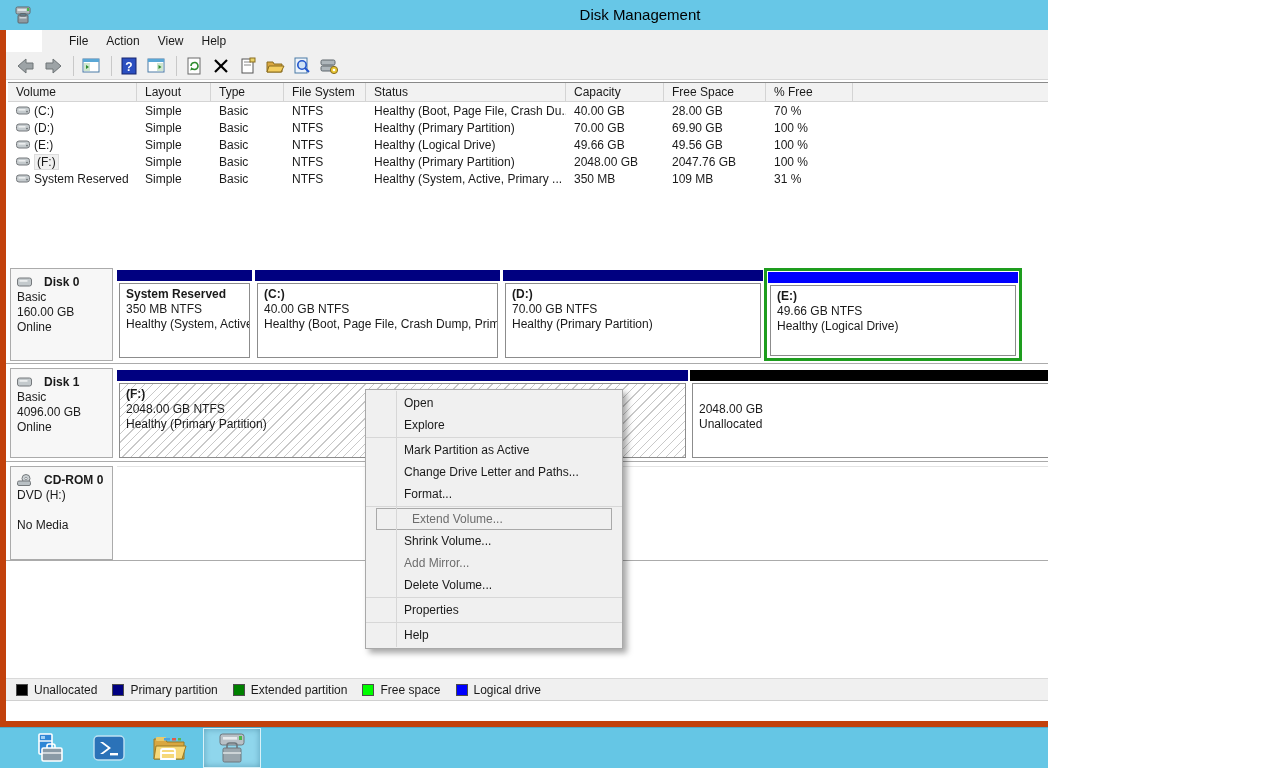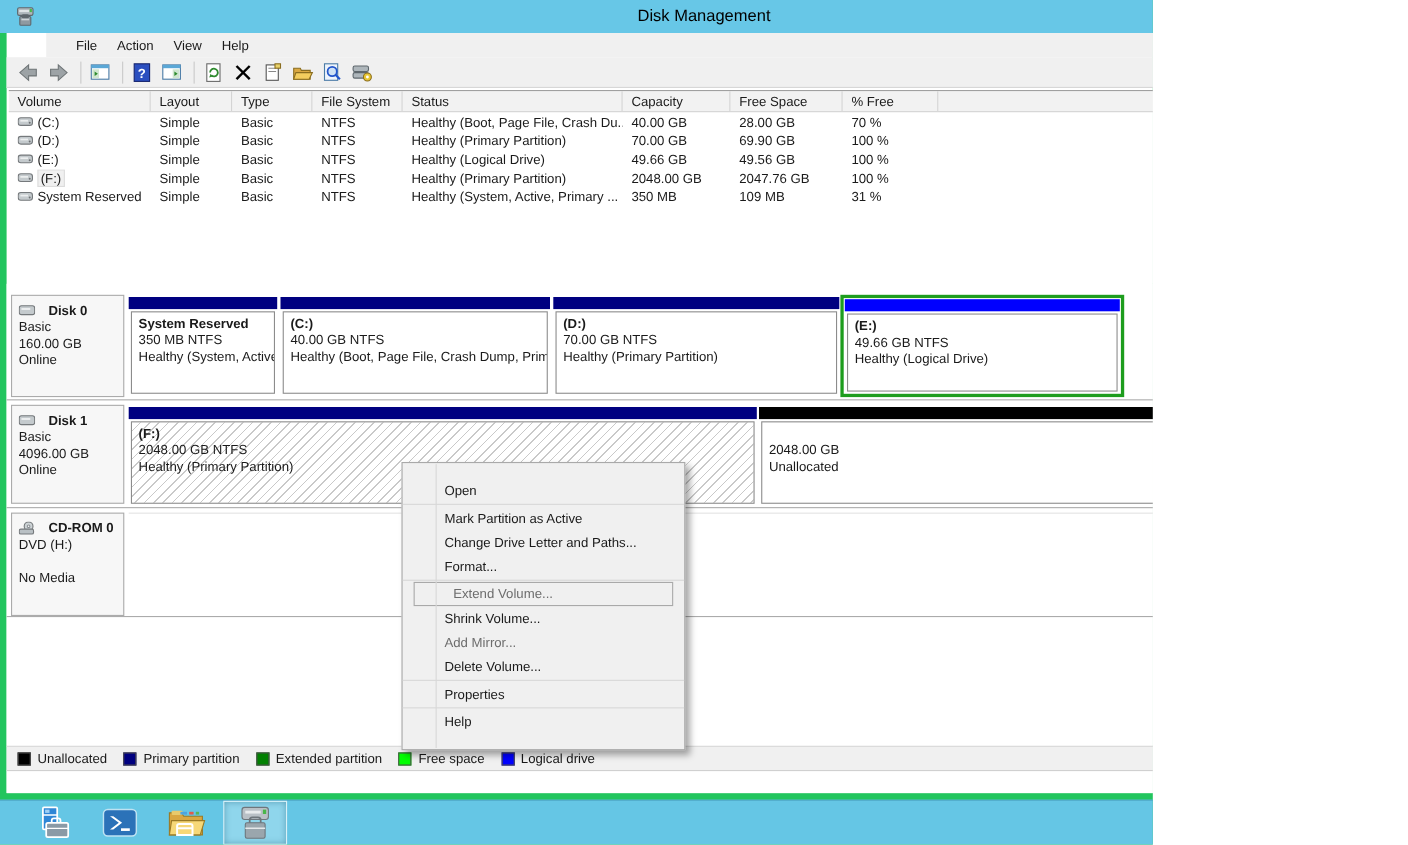--- a/index.html
+++ b/index.html
@@ -1,18 +1,18 @@
 <!DOCTYPE html>
 <html><head>
 <meta charset="utf-8">
 <style>
   * { margin:0; padding:0; box-sizing:border-box; }
   html,body { width:1280px; height:768px; overflow:hidden; }
   body { font-family:"Liberation Sans", sans-serif; font-size:12px; color:#1a1a1a; }
-  .screen { position:relative; width:1048px; height:768px; background:#22c55e; overflow:hidden; }
+  .screen { position:relative; width:1048px; height:768px; background:#c2410c; overflow:hidden; }
 
   
   .titlebar { position:absolute; left:0; top:0; width:1280px; height:30px; background:#67C7E7; }
   .app-icon { position:absolute; left:13px; top:5px; }
   .win-title { position:absolute; left:0; right:0; top:6px; text-align:center; font-size:15px; color:#000; }
   .winbtns { position:absolute; right:3px; top:3px; display:flex; }
   .wbtn { width:44px; height:23px; border:1px solid #000; margin-left:-1px; background:#67C7E7;
           display:flex; align-items:center; justify-content:center; cursor:default; }
   .wbtn.close { background:#C75050; }
   .glyph-min { width:14px; height:3px; background:#000; }
@@ -60,22 +60,22 @@
   .legend { position:absolute; left:0; top:648px; width:1268px; height:22px; background:#F0F0F0;
             display:flex; align-items:center; padding-left:10px; gap:15px; border-top:1px solid #d9d9d9; }
   .leg-item { display:flex; align-items:center; gap:6px; }
   .swatch { width:12px; height:12px; border:1px solid #4d4d4d; }
 
   
   .statusbar { position:absolute; left:0; top:670px; width:1268px; height:21px; background:#fff; border-top:1px solid #D0D0D0; }
   .sb-div { position:absolute; top:2px; bottom:2px; width:1px; background:#D0D0D0; }
 
   
-  .context-menu { position:absolute; left:365px; top:420px; width:258px; background:#F0F0F0;
-                  border:1px solid #A9A9A9; box-shadow:4px 4px 6px rgba(0,0,0,0.35); padding:14px 0; z-index:50; }
+  .context-menu { position:absolute; left:365px; top:389px; width:258px; background:#F0F0F0;
+                  border:1px solid #A9A9A9; box-shadow:4px 4px 6px rgba(0,0,0,0.35); padding:2px 0; z-index:50; }
   .cm-gutter { position:absolute; left:30px; top:1px; bottom:1px; width:1px; background:#D7D7D7; }
   .cm-item { height:22px; line-height:22px; padding-left:38px; white-space:nowrap; }
   .cm-item.disabled { color:#6D6D6D; }
   .cm-item.hover-box { margin:0 10px; border:1px solid #A9A9A9; height:22px; line-height:20px; padding-left:35px; }
   .cm-sep { height:1px; background:#D7D7D7; margin:1px 0; }
 
   
   .taskbar { position:absolute; left:0; top:727px; width:1280px; height:41px; background:#65C6E5; border-top:1px solid #4FA9C8; }
   .tb-icon { position:absolute; top:0; height:40px; display:flex; align-items:center; justify-content:center; }
   .tb-active { background:rgba(255,255,255,0.28); border:1px solid rgba(255,255,255,0.65); box-shadow:inset 0 0 6px rgba(0,60,90,.35); }
@@ -436,20 +436,21 @@
 
     <div class="statusbar">
       <div class="sb-div" style="left:1046px;"></div>
       <div class="sb-div" style="left:1179px;"></div>
     </div>
   </div>
 
   <div class="context-menu">
     <div class="cm-gutter"></div>
     <div class="cm-item">Open</div>
+    <div class="cm-item">Explore</div>
     <div class="cm-sep"></div>
     <div class="cm-item">Mark Partition as Active</div>
     <div class="cm-item">Change Drive Letter and Paths...</div>
     <div class="cm-item">Format...</div>
     <div class="cm-sep"></div>
     <div class="cm-item disabled hover-box">Extend Volume...</div>
     <div class="cm-item">Shrink Volume...</div>
     <div class="cm-item disabled">Add Mirror...</div>
     <div class="cm-item">Delete Volume...</div>
     <div class="cm-sep"></div>

